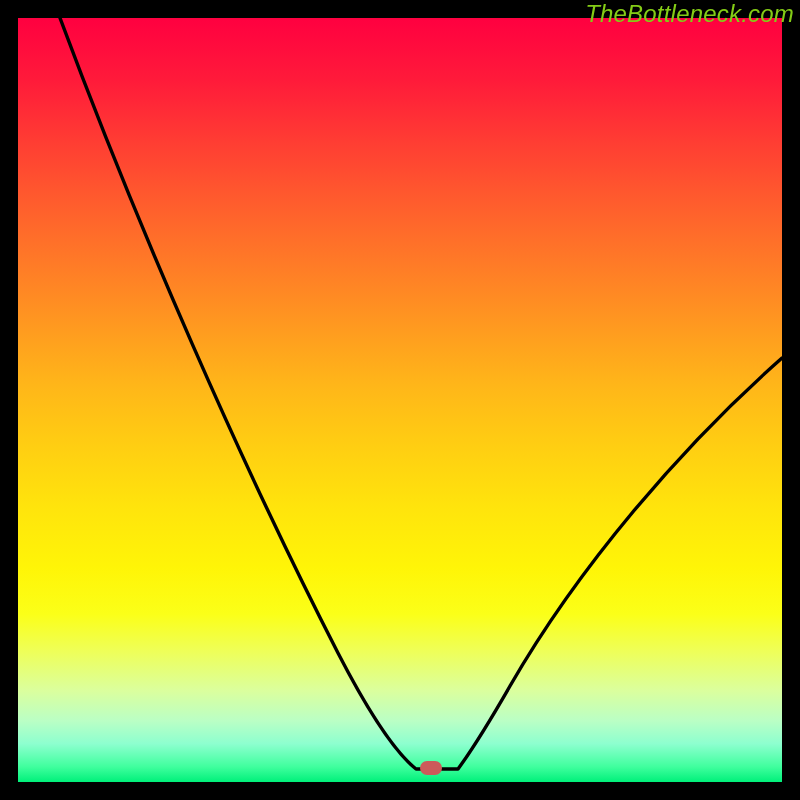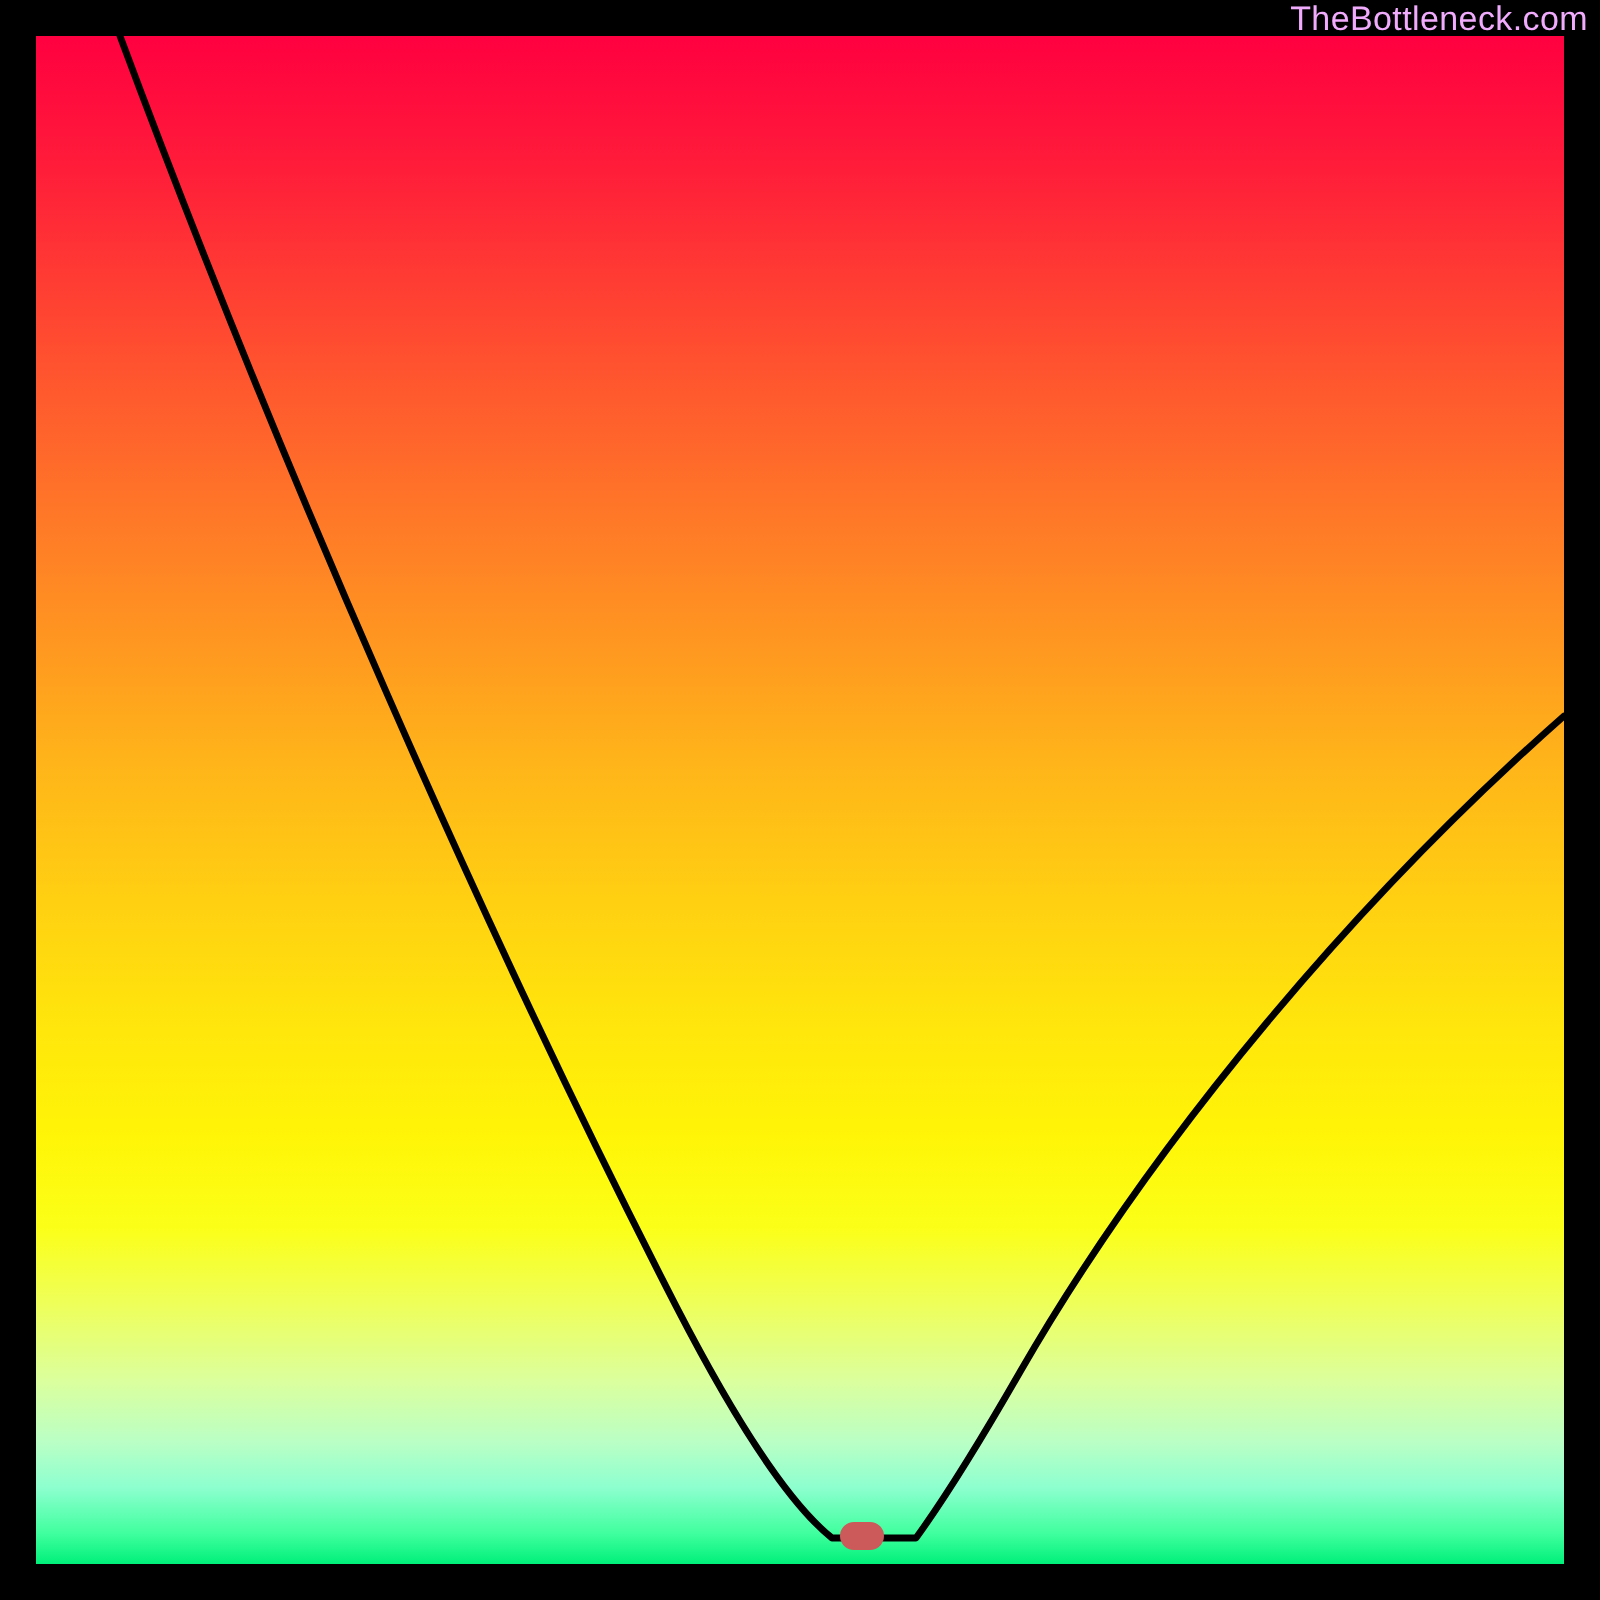--- a/index.html
+++ b/index.html
@@ -41,25 +41,26 @@
       #baffc5 92%,
       #8dffcf 95%,
       #40ff9e 98%,
       #00f07a 100%
     );
   }
   .watermark {
     position: absolute;
     top: 0px;
     right: 6px;
-    color: #f0abfc;
-    font-size: 17px;
+    color: #84cc16;
+    font-size: 24px;
     font-weight: 500;
     letter-spacing: 0.2px;
     z-index: 5;
+    font-style: italic;
   }
   svg.curve {
     position: absolute;
     left: 0;
     top: 0;
     width: 764px;
     height: 764px;
     z-index: 3;
   }
   .marker {

